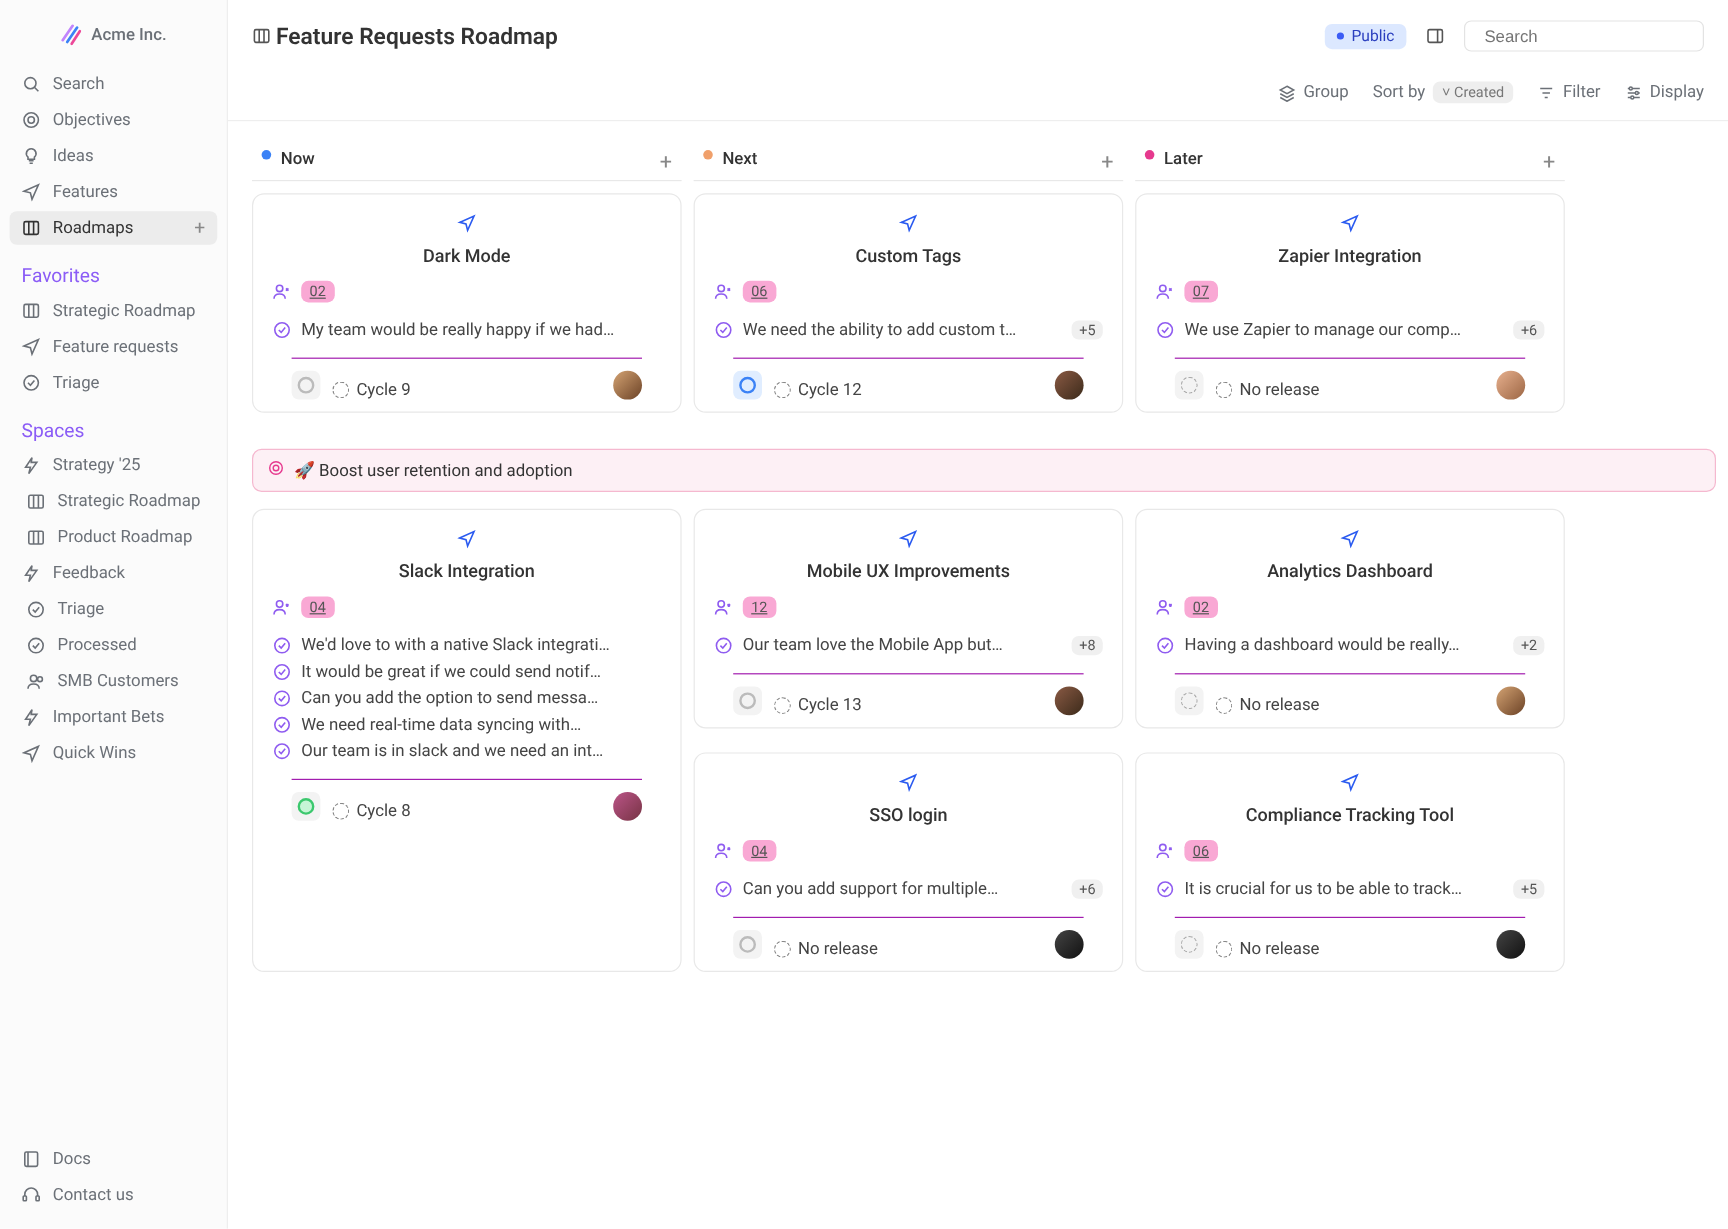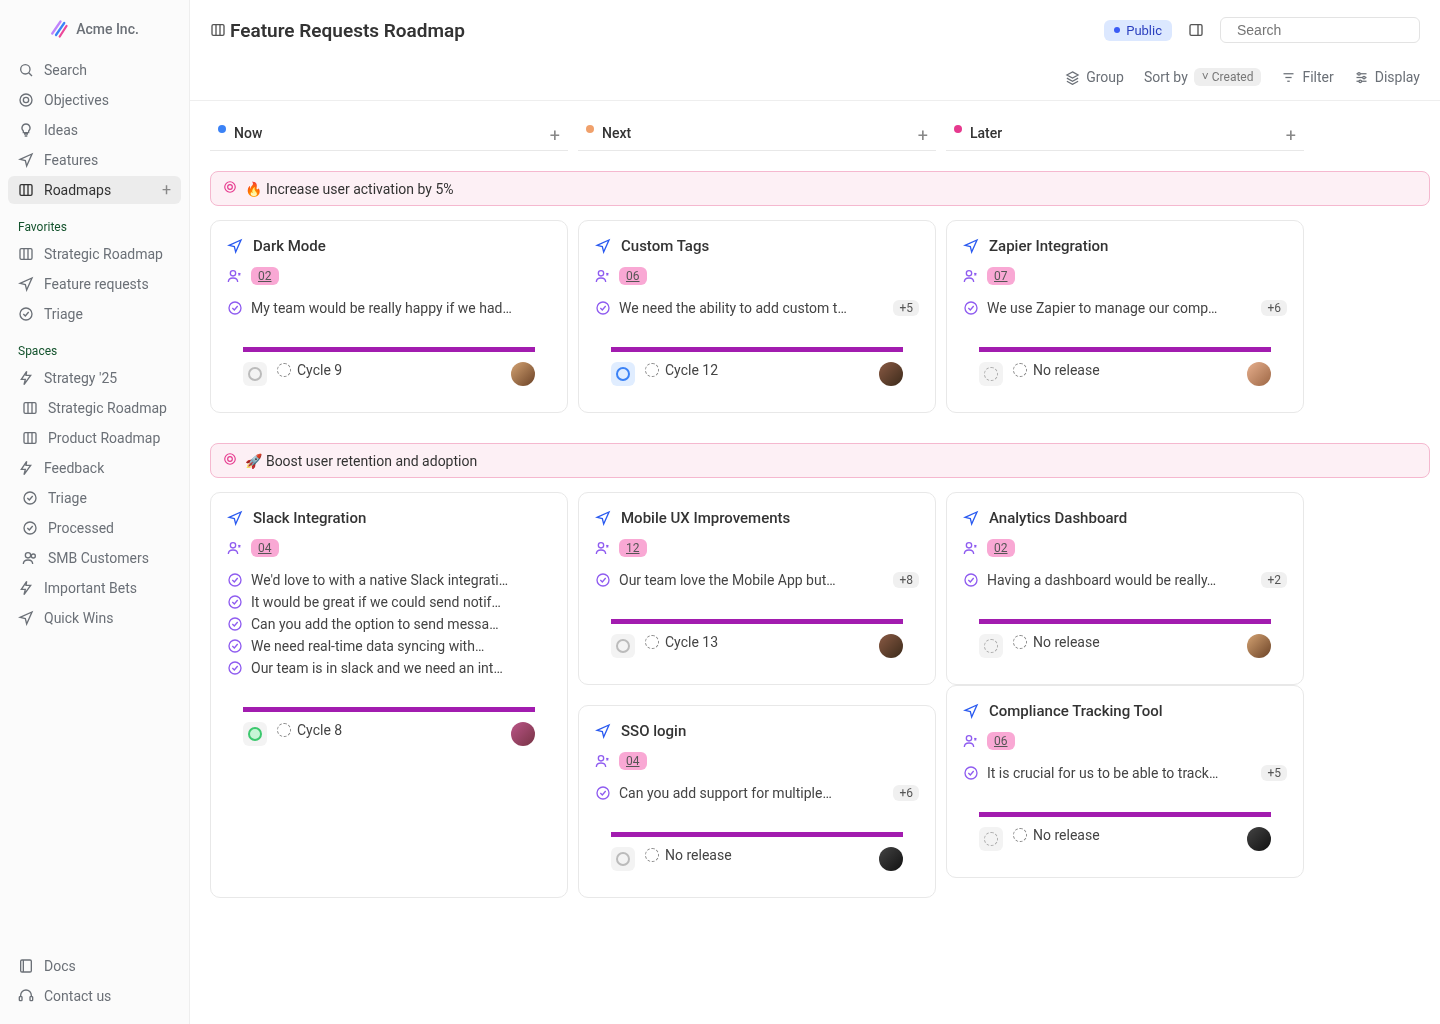--- a/index.html
+++ b/index.html
@@ -7,21 +7,21 @@
 .app { display: flex; height: 100vh; }
 
 
 .sidebar { width: 190px; background: #fbfbfb; border-right: 1px solid #eee; display: flex; flex-direction: column; padding: 12px 8px; }
 .brand { display: flex; align-items: center; gap: 8px; padding: 8px 10px 18px; justify-content: center; }
 .brand-logo { width: 18px; height: 18px; }
 .brand-name { color: #6b7077; font-weight: 500; }
 .nav-item { display: flex; align-items: center; gap: 10px; padding: 6px 10px; border-radius: 6px; color: #6b7077; cursor: pointer; margin-bottom: 2px; }
 .nav-item.active { background: #ececec; color: #333; }
 .nav-item .plus { margin-left: auto; color: #888; font-size: 16px; line-height: 1; }
-.nav-section { padding: 14px 10px 6px; font-size: 12px; color: #14532d; }
+.nav-section { padding: 14px 10px 6px; font-size: 16px; color: #8b5cf6; }
 .nav-sub { padding-left: 14px; }
 .sidebar-footer { margin-top: auto; }
 
 
 .ico { width: 16px; height: 16px; flex-shrink: 0; display: inline-flex; align-items: center; justify-content: center; }
 .ico svg { width: 16px; height: 16px; }
 
 
 .main { flex: 1; display: flex; flex-direction: column; overflow: hidden; }
 .topbar { display: flex; align-items: center; padding: 16px 20px; }
@@ -45,29 +45,29 @@
 .col-name { font-weight: 500; }
 .col-head .plus { margin-left: auto; color: #888; font-size: 18px; cursor: pointer; }
 .col-divider-row { display: flex; gap: 10px; padding: 0 10px 10px; }
 .col-divider { width: 358px; height: 1px; background: #e8e8e8; }
 
 .swimlane-header { margin: 10px 10px 14px; border: 1px solid #f5b8cf; background: #fdf0f5; border-radius: 8px; padding: 8px 12px; display: flex; align-items: center; gap: 8px; color: #333; font-size: 14px; }
 .swimlane-icon { color: #e6398e; }
 
 .row { display: flex; gap: 10px; padding: 0 10px 20px; }
 .card { width: 358px; flex-shrink: 0; border: 1px solid #e8e8e8; border-radius: 10px; background: #fff; overflow: hidden; }
-.card-head { display: flex; align-items: center; gap: 10px; padding: 16px 16px 12px; }
+.card-head { display: flex; align-items: center; gap: 10px; padding: 16px 16px 12px; flex-direction: column; }
 .card-title { font-weight: 500; font-size: 15px; }
 .card-meta { padding: 0 16px 12px; display: flex; align-items: center; gap: 8px; }
 .meta-badge { background: #f9a8d4; border-radius: 6px; padding: 2px 7px; font-size: 12px; color: #555; text-decoration: underline; }
 .card-body { padding: 0 16px 12px; }
 .req { display: flex; align-items: flex-end; gap: 8px; padding: 3px 0; }
 .req-text { flex: 1; white-space: nowrap; overflow: hidden; text-overflow: ellipsis; color: #444; font-size: 14px; }
 .req-more { background: #f0f0f0; border-radius: 6px; padding: 1px 6px; font-size: 12px; color: #555; }
-.card-foot { border-top: 5px solid #a21caf; padding: 10px 16px; display: flex; align-items: flex-start; gap: 10px; margin: 16px 16px; padding-left: 0; padding-right: 0;}
+.card-foot { border-top: 1px solid #a21caf; padding: 10px 16px; display: flex; align-items: flex-end; gap: 10px; margin: 0 16px; padding-left: 0; padding-right: 0;}
 .card-foot-wrap { padding: 0 16px; }
 .status-dot { width: 24px; height: 24px; border-radius: 6px; background: #f3f3f3; display: flex; align-items: center; justify-content: center; }
 .status-dot.gray::after { content:""; width: 10px; height: 10px; border: 2px solid #bbb; border-radius: 50%; }
 .status-dot.blue { background: #e0edff; }
 .status-dot.blue::after { content:""; width: 10px; height: 10px; border: 2px solid #3b82f6; border-radius: 50%; }
 .status-dot.green::after { content:""; width: 10px; height: 10px; border: 2px solid #3cc86e; border-radius: 50%; background: #c6f5d6;}
 .status-dot.dash { background: #f3f3f3; }
 .status-dot.dash::after { content:""; width: 12px; height: 12px; border: 1.5px dashed #aaa; border-radius: 50%; }
 .cycle { display: flex; align-items: center; gap: 6px; color: #444; font-size: 14px; }
 .cycle-spinner { width: 14px; height: 14px; border: 1.5px dashed #888; border-radius: 50%; }
@@ -358,27 +358,20 @@
           <span class="col-name">Later</span>
           <span class="plus">+</span>
         </div>
       </div>
       <div class="col-divider-row">
           <div class="col-divider"></div>
           <div class="col-divider"></div>
           <div class="col-divider"></div>
         </div>
 
-      <div class="swimlane-header">
-        <span class="swimlane-icon"><svg width="14" height="14" viewBox="0 0 24 24" fill="none" stroke="currentColor" stroke-width="2">
-              <circle cx="12" cy="12" r="9"></circle>
-              <circle cx="12" cy="12" r="4"></circle>
-            </svg></span>
-        <span>🔥 Increase user activation by 5%</span>
-      </div>
 
       <div class="row">
         <div id="card-dark" class="card">
     <div class="card-head">
               <span class="ico send-icon">
                 <svg width="16" height="16" viewBox="0 0 24 24" fill="none" stroke="#2b5bf0" stroke-width="2">
                   <path d="M3 11l18-8-8 18-2-8-8-2z"></path>
                 </svg>
               </span>
               <span class="card-title">Dark Mode</span>
@@ -666,21 +659,21 @@
       <span class="status-dot gray"></span>
       <span class="cycle">
                     <span class="cycle-spinner"></span>
                     <span>No release</span>
                   </span>
       <span class="avatar a4"></span>
     </div>
               </div>
             </div>
         </div>
-        <div style="width:358px;flex-shrink:0;display:flex;flex-direction:column;">
+        <div style="width:358px;flex-shrink:0;display:flex;flex-direction:column;gap:20px;">
           <div id="card-analytics" class="card" style="width:100%">
     <div class="card-head">
                 <span class="ico send-icon">
                   <svg width="16" height="16" viewBox="0 0 24 24" fill="none" stroke="#2b5bf0" stroke-width="2">
                     <path d="M3 11l18-8-8 18-2-8-8-2z"></path>
                   </svg>
                 </span>
                 <span class="card-title">Analytics Dashboard</span>
               </div>
     <div class="card-meta">

